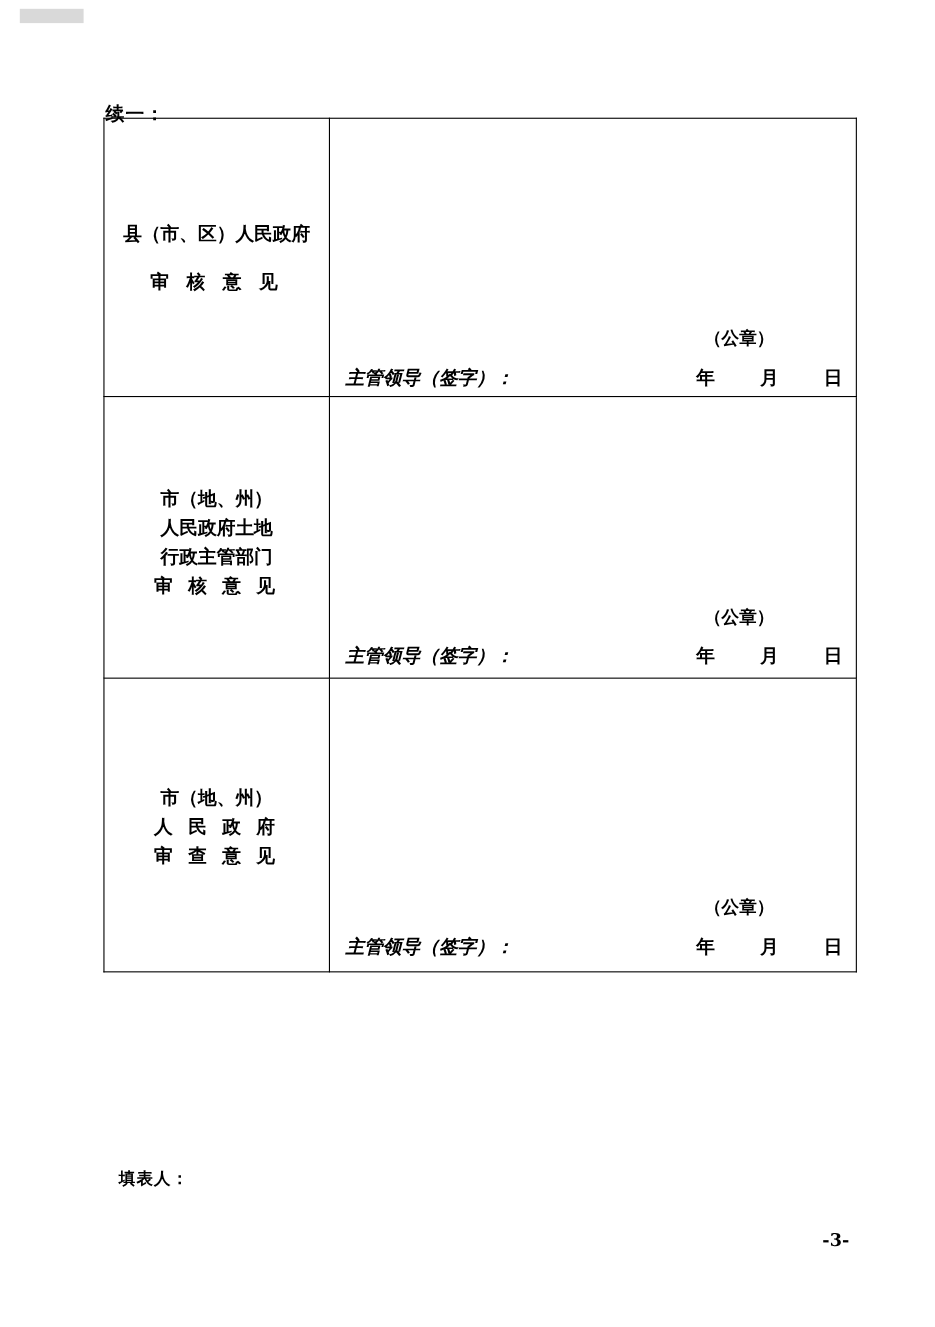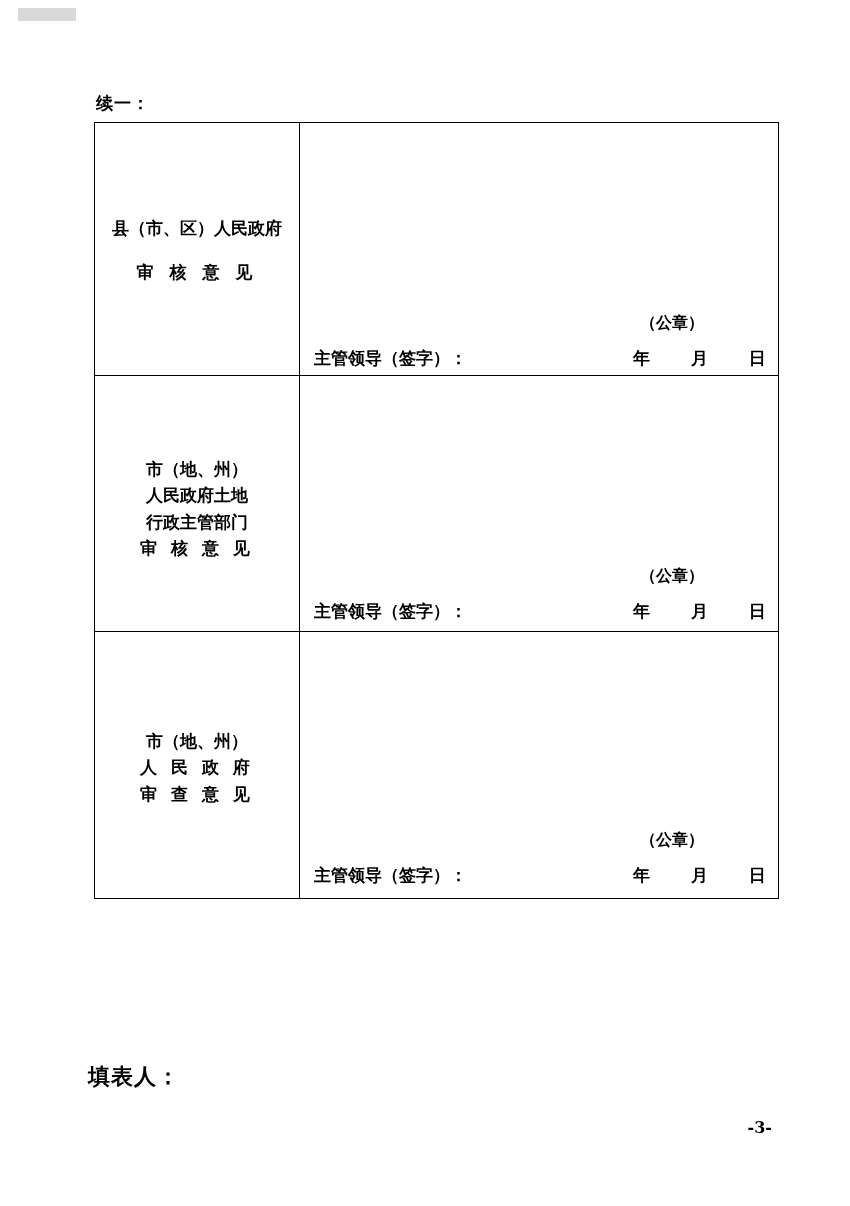--- a/index.html
+++ b/index.html
@@ -39,21 +39,21 @@
     left: 96px;
     top: 92px;
     font-size: 17px;
     letter-spacing: 1px;
     font-weight: 600;
   }
 
   table.form {
     position: absolute;
     left: 94px;
-    top: 122px;
+    top: 107px;
     width: 682px;
     border-collapse: collapse;
     table-layout: fixed;
     padding-left: 28px;
   }
   table.form td {
     border: 1.6px solid #000000;
     vertical-align: top;
     padding: 0;
   }
@@ -93,38 +93,39 @@
   .sign-row {
     position: absolute;
     left: 14px;
     right: 10px;
     font-size: 17px;
     font-weight: 600;
     white-space: nowrap;
   }
   .sign-row .sign-label {
     display: inline-block;
+    font-style: italic;
   }
   .sign-row .ymd {
     position: absolute;
     left: 300px;
     letter-spacing: 0;
     margin-left: 19px;
   }
   .sign-row .ymd span {
     display: inline-block;
     width: 52px;
     text-align: left;
   }
 
   .filler {
     position: absolute;
-    left: 88px;
+    left: 108px;
     top: 1062px;
-    font-size: 22px;
+    font-size: 15px;
     font-weight: 600;
     letter-spacing: 1px;
   }
 
   .page-number {
     position: absolute;
     right: 78px;
     top: 1118px;
     font-size: 16px;
     font-weight: 600;

